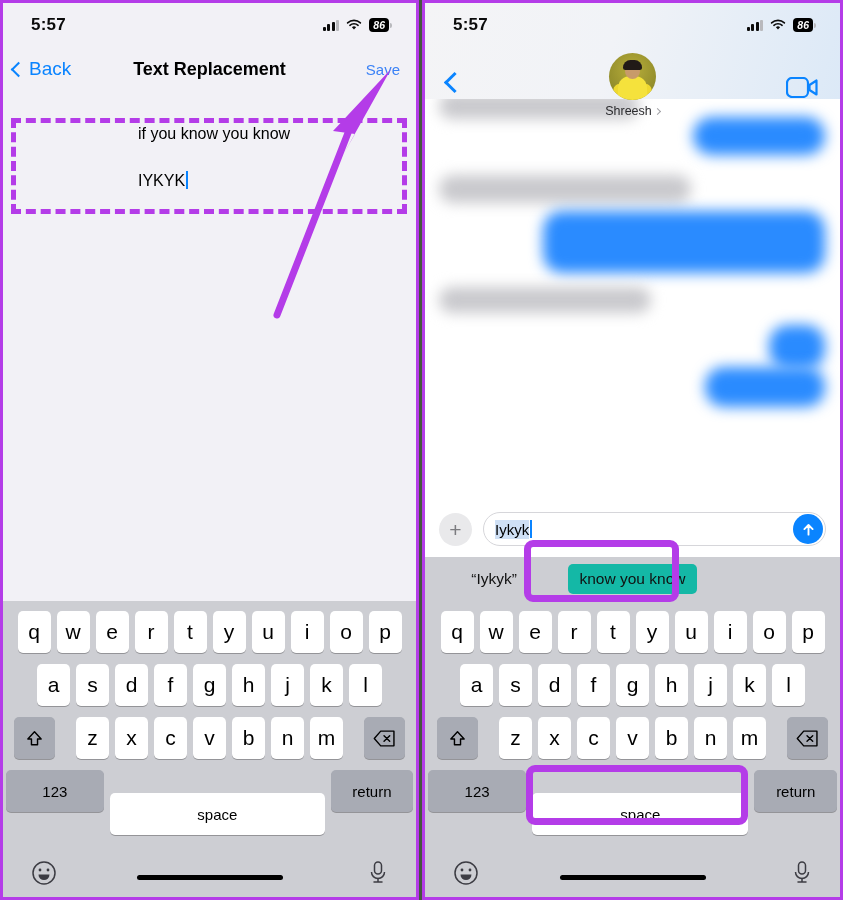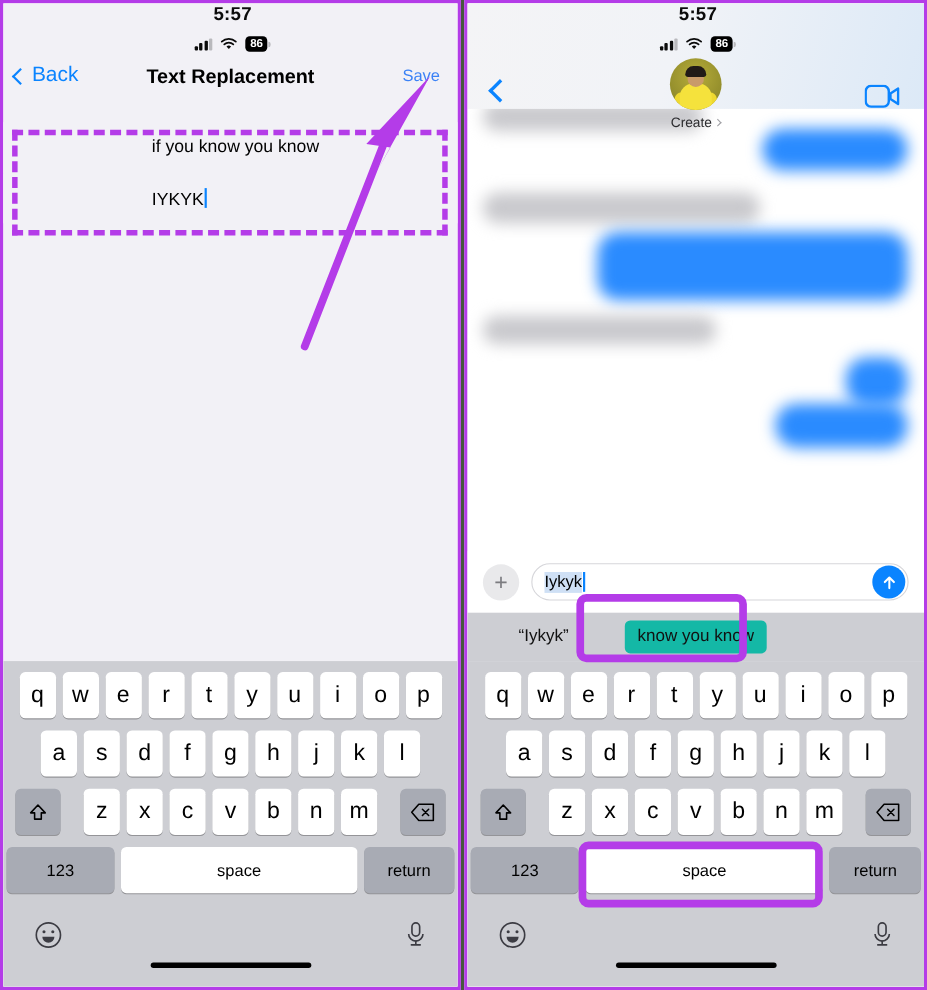--- a/index.html
+++ b/index.html
@@ -19,24 +19,24 @@
     overflow: hidden;
     background: #fff;
   }
   .panel-left  { width: 419px; }
   .panel-right { width: 421px; margin-left: 3px; }
 
   
   .statusbar {
     height: 44px; display: flex; align-items: center;
     justify-content: space-between; padding: 0 24px 0 28px;
-    position: relative; z-index: 3; flex-direction: column;
+    position: relative; z-index: 3;
   }
   .status-time { font-size: 17px; font-weight: 700; color: #0b0b0b; letter-spacing: .2px; }
-  .status-icons { display: flex; align-items: center; gap: 7px; }
+  .status-icons { display: flex; align-items: center; gap: 7px; font-style: italic; }
   .sig { display: flex; align-items: flex-end; gap: 1.5px; height: 11px; }
   .sig i { width: 3px; background: #0b0b0b; border-radius: 1px; display: block; }
   .sig i:nth-child(1){ height: 4px; }
   .sig i:nth-child(2){ height: 6.5px; }
   .sig i:nth-child(3){ height: 9px; }
   .sig i:nth-child(4){ height: 11px; background: #b9b9bd; }
   .batt {
     background:#000; color:#fff; font-size:10.5px; font-weight:700;
     border-radius:4px; padding:1.5px 4px 1.5px 4px; line-height:1;
     display:flex; align-items:center; height:14px;
@@ -126,21 +126,21 @@
     background:#fff; border-radius:5px; height:42px; width:33px;
     display:flex; align-items:center; justify-content:center;
     font-size:21px; color:#000; box-shadow:0 1px 0 rgba(0,0,0,.28); cursor:pointer;
   }
   .key.dark { background:#a8abb4; }
   .key.wide { width:41px; }
   .krow.r3 { gap:6px; }
   .krow.r3 .spacer { width:9px; }
   .krow.r4 .key { height:42px; }
   .k123 { width:100px; font-size:15px; }
-  .kspace { width:220px; font-size:15px; }
+  .kspace { width:220px; font-size:15px;margin-top:23px; }
   .kreturn { width:84px; font-size:15px; }
   .kbd-bottom { display:flex; align-items:center; justify-content:space-between; padding:14px 28px 0 28px; }
   .home-ind { position:absolute; left:50%; transform:translateX(-50%); bottom:17px; width:146px; height:5px;
               background:#000; border-radius:3px; }
 
   
   .hl { position:absolute; border:7px solid #b43ce8; border-radius:9px; z-index:8; pointer-events:none; }
 </style>
 </head>
 <body>
@@ -296,21 +296,21 @@
         </div>
         <div class="contact">
           <div class="avatar">
             <div class="arm-l"></div>
             <div class="arm-r"></div>
             <div class="hood"></div>
             <div class="face"></div>
             <div class="hair"></div>
           </div>
           <div class="contact-name">
-            <span>Create</span>
+            <span>Shreesh</span>
             <span class="chev-xs"></span>
           </div>
         </div>
         <svg class="facetime" width="32" height="21" viewBox="0 0 32 21">
           <rect x="1" y="1" width="21" height="19" rx="5" fill="none" stroke="#0a84ff" stroke-width="2.2"></rect>
           <path d="M23.5 8 L30.5 3.5 V17.5 L23.5 13 Z" fill="none" stroke="#0a84ff" stroke-width="2.2" stroke-linejoin="round"></path>
         </svg>
       </div>
     </div>
 

